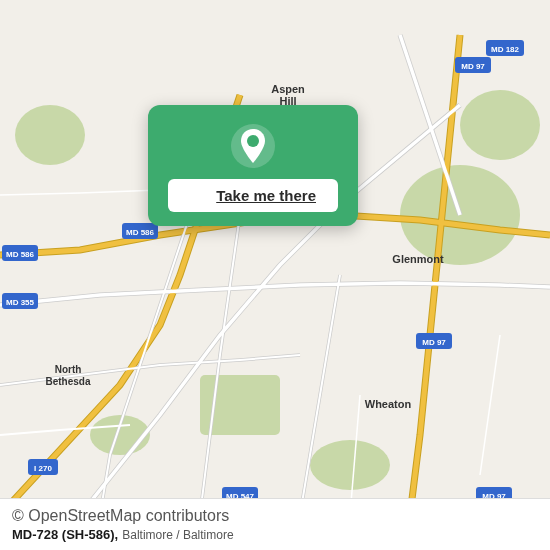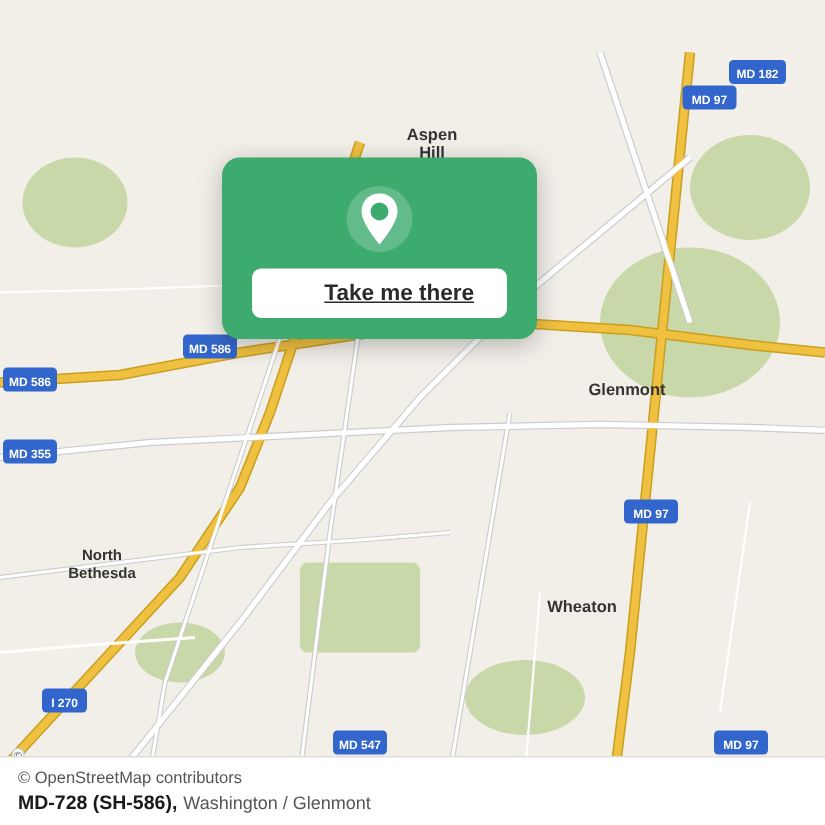--- a/index.html
+++ b/index.html
@@ -216,23 +216,23 @@
       <circle cx="23" cy="18" r="6" fill="#3dab6e"></circle>
     </svg>
 
     <button class="take-me-there-btn">Take me there</button>
   </div>
 
   <div class="bottom-bar">
     <div class="bottom-left">
       <div style="display:flex; flex-direction:column;">
         <div style="display:flex; align-items:center; gap:4px; margin-bottom:2px;">
-          <span style="font-size:11px; color:#555;">© OpenStreetMap contributors</span>
+          <span style="font-size:16px; color:#555;">© OpenStreetMap contributors</span>
         </div>
         <div style="display:flex; gap:4px; align-items:baseline;">
           <span style="font-size:13px; font-weight:700; color:#1a1a1a;">MD-728 (SH-586),</span>
-          <span style="font-size:12px; color:#555;">Washington / Glenmont</span>
+          <span style="font-size:12px; color:#555;">Baltimore / Baltimore</span>
         </div>
       </div>
     </div>
 
   </div>
 </div>
 
 </body></html>

